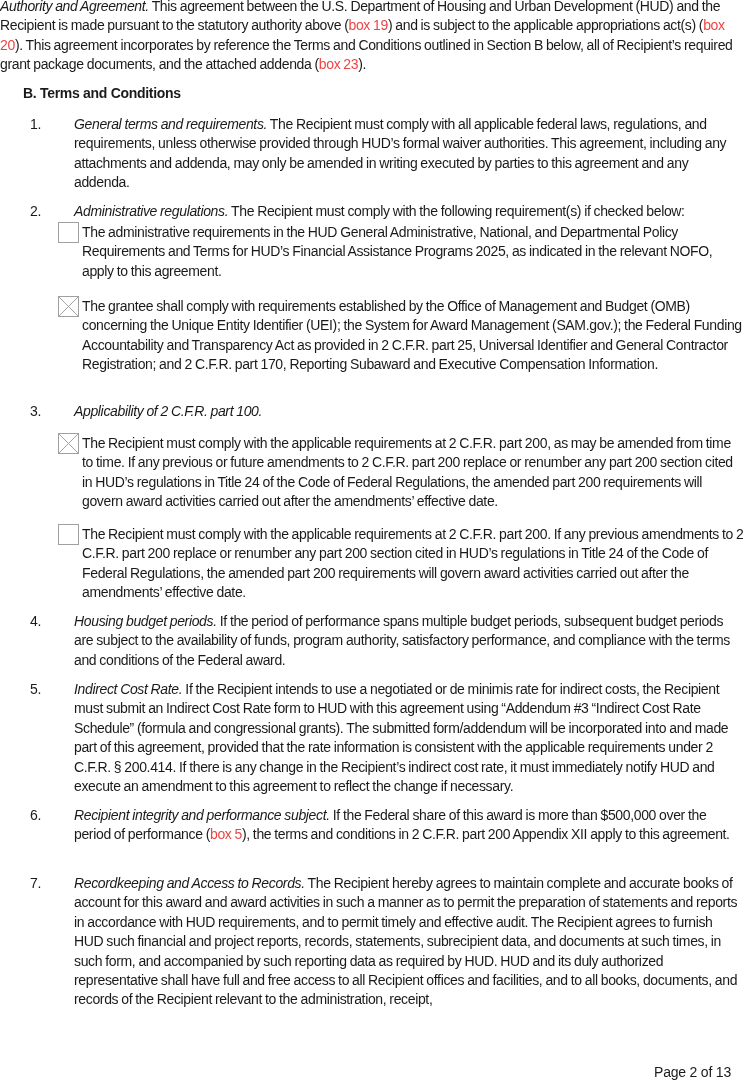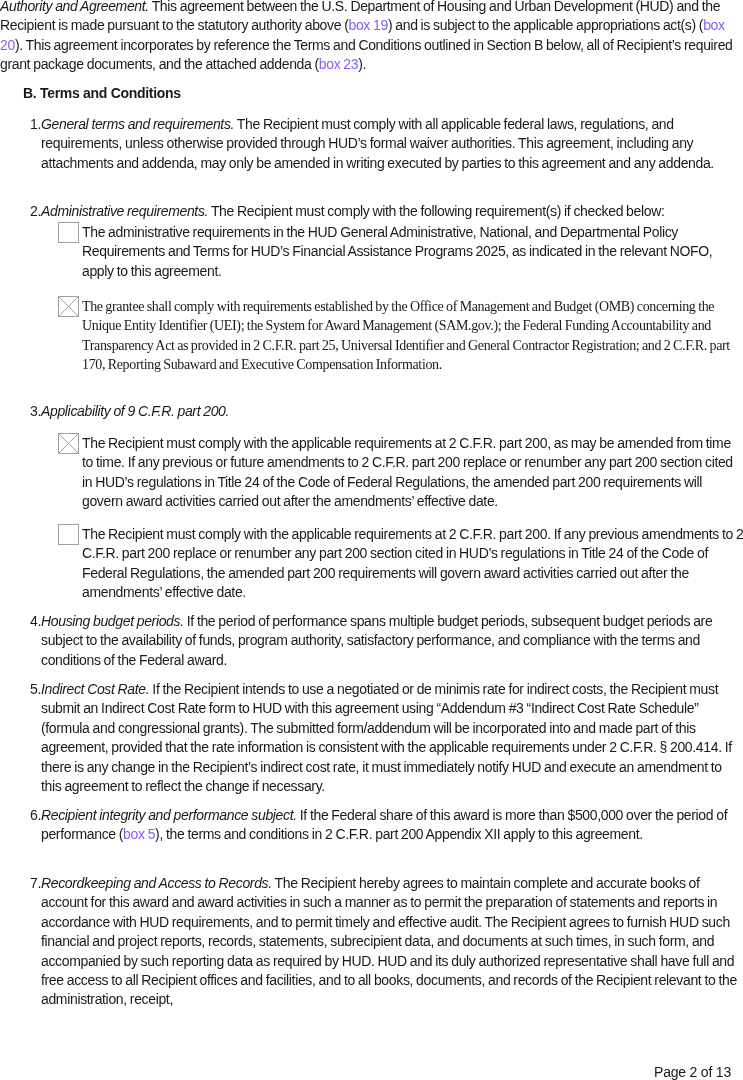--- a/index.html
+++ b/index.html
@@ -24,21 +24,21 @@
       width: 743px;
       height: 1080px;
     }
     .para {
       position: absolute;
       left: 0;
       width: 745px;
       letter-spacing: -0.35px;
       word-spacing: -0.5px;
     }
-    .red { color: #8b5cf6; }
+    .red { color: #ef4444; }
     .em { font-style: italic; }
     h2 {
       position: absolute;
       left: 0;
       top: 84px;
       margin: 0;
       font-size: 14px;
       font-weight: bold;
       letter-spacing: -0.3px;
       padding-left: 23px;
@@ -50,21 +50,21 @@
       letter-spacing: -0.35px;
       word-spacing: -0.5px;
     }
     .num {
       position: absolute;
       left: 0;
       top: 0;
       width: 28px;
     }
     .body {
-      margin-left: 11px;
+      margin-left: 44px;
     }
     .opt {
       position: absolute;
       left: 58px;
       width: 686px;
       letter-spacing: -0.35px;
       word-spacing: -0.5px;
     }
     .opt .body {
       margin-left: 24px;
@@ -106,43 +106,43 @@
   <div class="item" style="top:115px;">
     <span class="num">1.</span>
     <div class="body">
       <span class="em">General terms and requirements.</span><span> The Recipient must comply with all applicable federal laws, regulations, and requirements, unless otherwise provided through HUD’s formal waiver authorities. This agreement, including any attachments and addenda, may only be amended in writing executed by parties to this agreement and any addenda.</span>
     </div>
   </div>
 
   <div class="item" style="top:202px;">
     <span class="num">2.</span>
     <div class="body">
-      <span class="em">Administrative requirements.</span><span>  The Recipient must comply with the following requirement(s) if checked below:</span>
+      <span class="em">Administrative regulations.</span><span>  The Recipient must comply with the following requirement(s) if checked below:</span>
     </div>
   </div>
 
   <div class="opt" style="top:223px;">
     <span class="cb"></span>
     <div class="body">The administrative requirements in the HUD General Administrative, National, and Departmental Policy Requirements and Terms for HUD’s Financial Assistance Programs 2025, as indicated in the relevant NOFO, apply to this agreement.</div>
   </div>
 
-  <div class="opt" style="top:297px;font-family:Liberation Serif, serif;">
+  <div class="opt" style="top:297px;">
     <span class="cb">
       <svg viewBox="0 0 19 19">
         <line x1="0" y1="0" x2="19" y2="19" stroke="#9a9a9a" stroke-width="0.9"></line>
         <line x1="19" y1="0" x2="0" y2="19" stroke="#9a9a9a" stroke-width="0.9"></line>
       </svg>
     </span>
     <div class="body"> The grantee shall comply with requirements established by the Office of Management and Budget (OMB) concerning the Unique Entity Identifier (UEI); the System for Award Management (SAM.gov.); the Federal Funding Accountability and Transparency Act as provided in 2 C.F.R. part 25, Universal Identifier and General Contractor Registration; and 2 C.F.R. part 170, Reporting Subaward and Executive Compensation Information.</div>
   </div>
 
   <div class="item" style="top:402px;">
     <span class="num">3.</span>
     <div class="body">
-      <span class="em">Applicability of 9 C.F.R. part 200.</span>
+      <span class="em">Applicability of 2 C.F.R. part 100.</span>
     </div>
   </div>
 
   <div class="opt" style="top:434px;">
     <span class="cb">
       <svg viewBox="0 0 19 19">
         <line x1="0" y1="0" x2="19" y2="19" stroke="#9a9a9a" stroke-width="0.9"></line>
         <line x1="19" y1="0" x2="0" y2="19" stroke="#9a9a9a" stroke-width="0.9"></line>
       </svg>
     </span>

